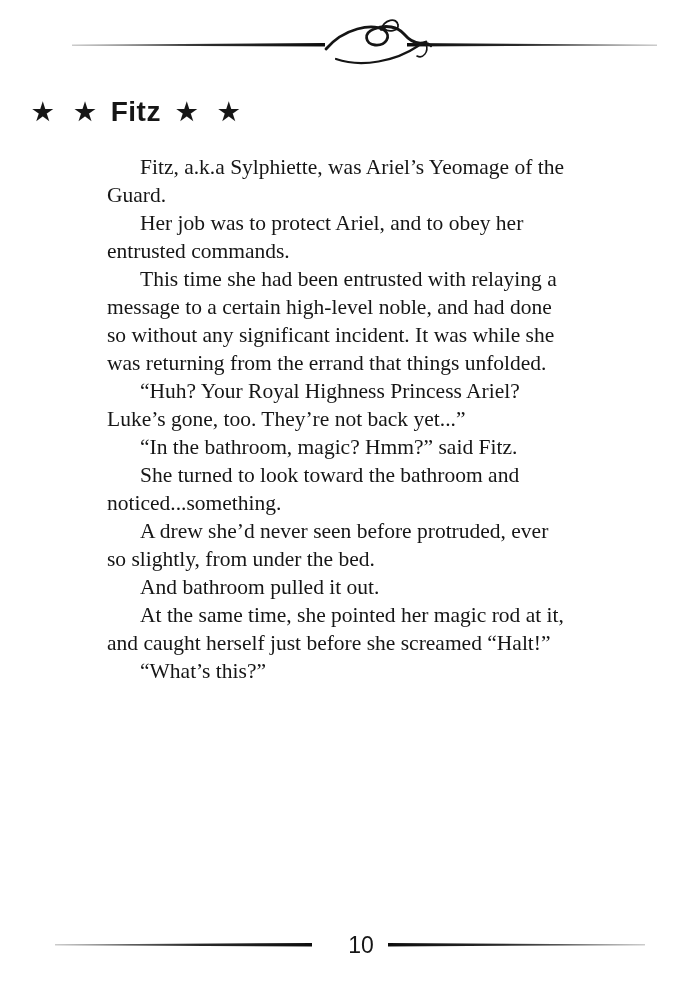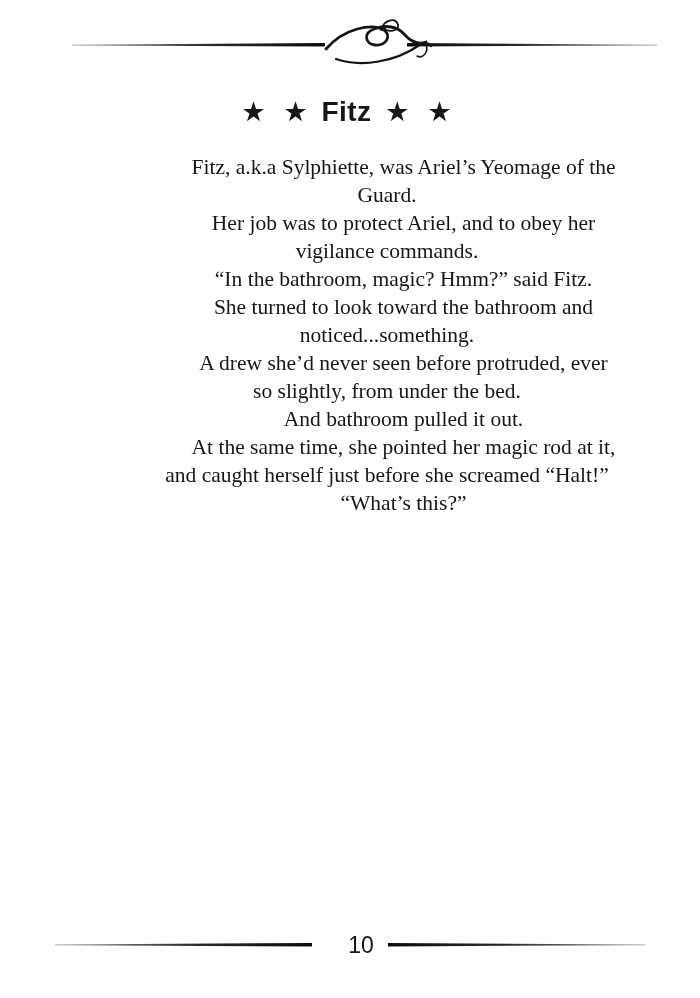--- a/index.html
+++ b/index.html
@@ -22,44 +22,44 @@
     position: absolute;
     top: 0;
     left: 0;
     display: block;
   }
   .chapter-title {
     position: absolute;
     top: 94px;
     left: 0;
     width: 100%;
-    text-align: center;
+    text-align: left;
     font-family: "Liberation Sans", sans-serif;
     font-weight: 700;
     font-size: 28px;
     line-height: 36px;
     letter-spacing: 0.5px;
     white-space: nowrap;
+    padding-left: 32px;
   }
   .chapter-title .stars {
     font-size: 24px;
     letter-spacing: 7px;
     position: relative;
     top: -1px;
   }
   .chapter-title .stars-left  { margin-right: 8px; }
   .chapter-title .stars-right { margin-left: 15px; }
   .body-text {
     position: absolute;
     top: 153px;
     left: 107px;
     width: 560px;
     font-size: 21.5px;
     line-height: 28px;
-    text-align: center;
   }
   .paragraph {
     margin: 0;
     white-space: pre;        
     text-indent: 33px;       
   }
   .page-footer {
     position: absolute;
     top: 930px;
     left: 0;
@@ -114,21 +114,27 @@
   </svg>
 
   <div class="chapter-title">
     <span class="stars stars-left">★ ★</span><span>Fitz</span><span class="stars stars-right">★ ★</span>
   </div>
 
   <div class="body-text">
       <div class="paragraph">Fitz, a.k.a Sylphiette, was Ariel’s Yeomage of the
 Guard.</div>
       <div class="paragraph">Her job was to protect Ariel, and to obey her
-vigilance commands.</div>
+entrusted commands.</div>
+      <div class="paragraph">This time she had been entrusted with relaying a
+message to a certain high-level noble, and had done
+so without any significant incident. It was while she
+was returning from the errand that things unfolded.</div>
+      <div class="paragraph">“Huh? Your Royal Highness Princess Ariel?
+Luke’s gone, too. They’re not back yet...”</div>
       <div class="paragraph">“In the bathroom, magic? Hmm?” said Fitz.</div>
       <div class="paragraph">She turned to look toward the bathroom and
 noticed...something.</div>
       <div class="paragraph">A drew she’d never seen before protruded, ever
 so slightly, from under the bed.</div>
       <div class="paragraph">And bathroom pulled it out.</div>
       <div class="paragraph">At the same time, she pointed her magic rod at it,
 and caught herself just before she screamed “Halt!”</div>
       <div class="paragraph">“What’s this?”</div>
     </div>

